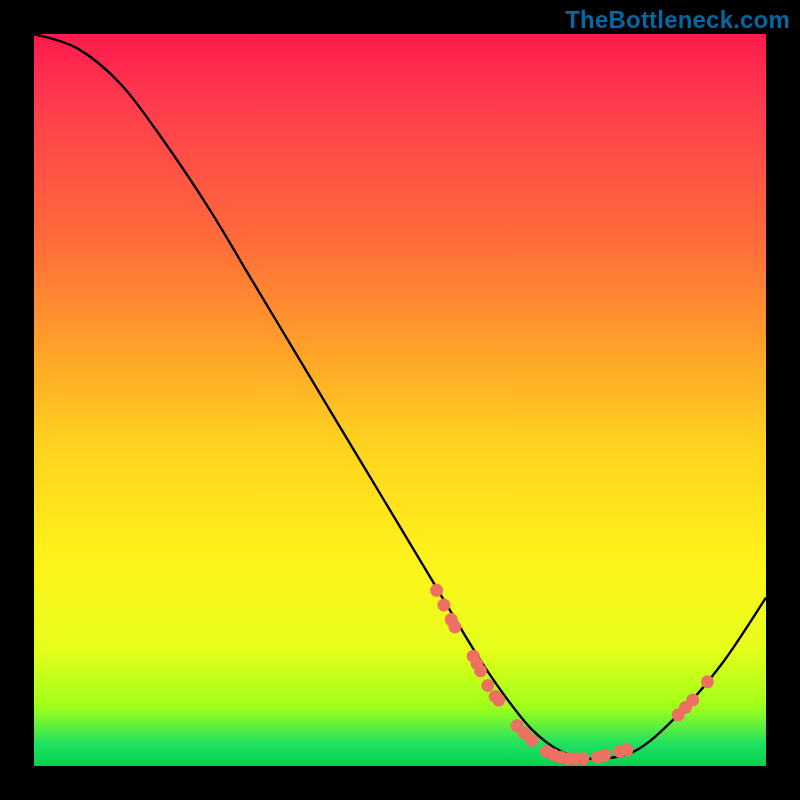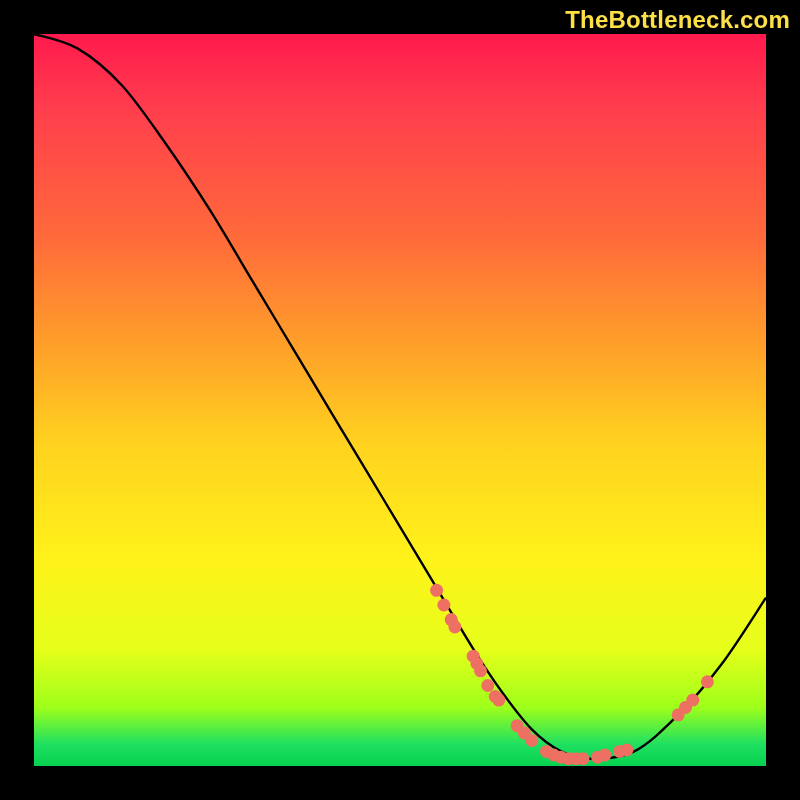--- a/index.html
+++ b/index.html
@@ -35,21 +35,21 @@
       #fff31a 72%,
       #e6ff1a 84%,
       #9eff1a 92%,
       #20e060 97%,
       #06d14f 100%);
   }
   .watermark {
     position: absolute;
     top: 6px;
     right: 10px;
-    color: #fde047;
+    color: #0369a1;
     font-size: 24px;
     font-weight: 600;
     letter-spacing: 0.2px;
     user-select: none;
   }
   svg.curve {
     position: absolute;
     left: 0;
     top: 0;
     width: 732px;

